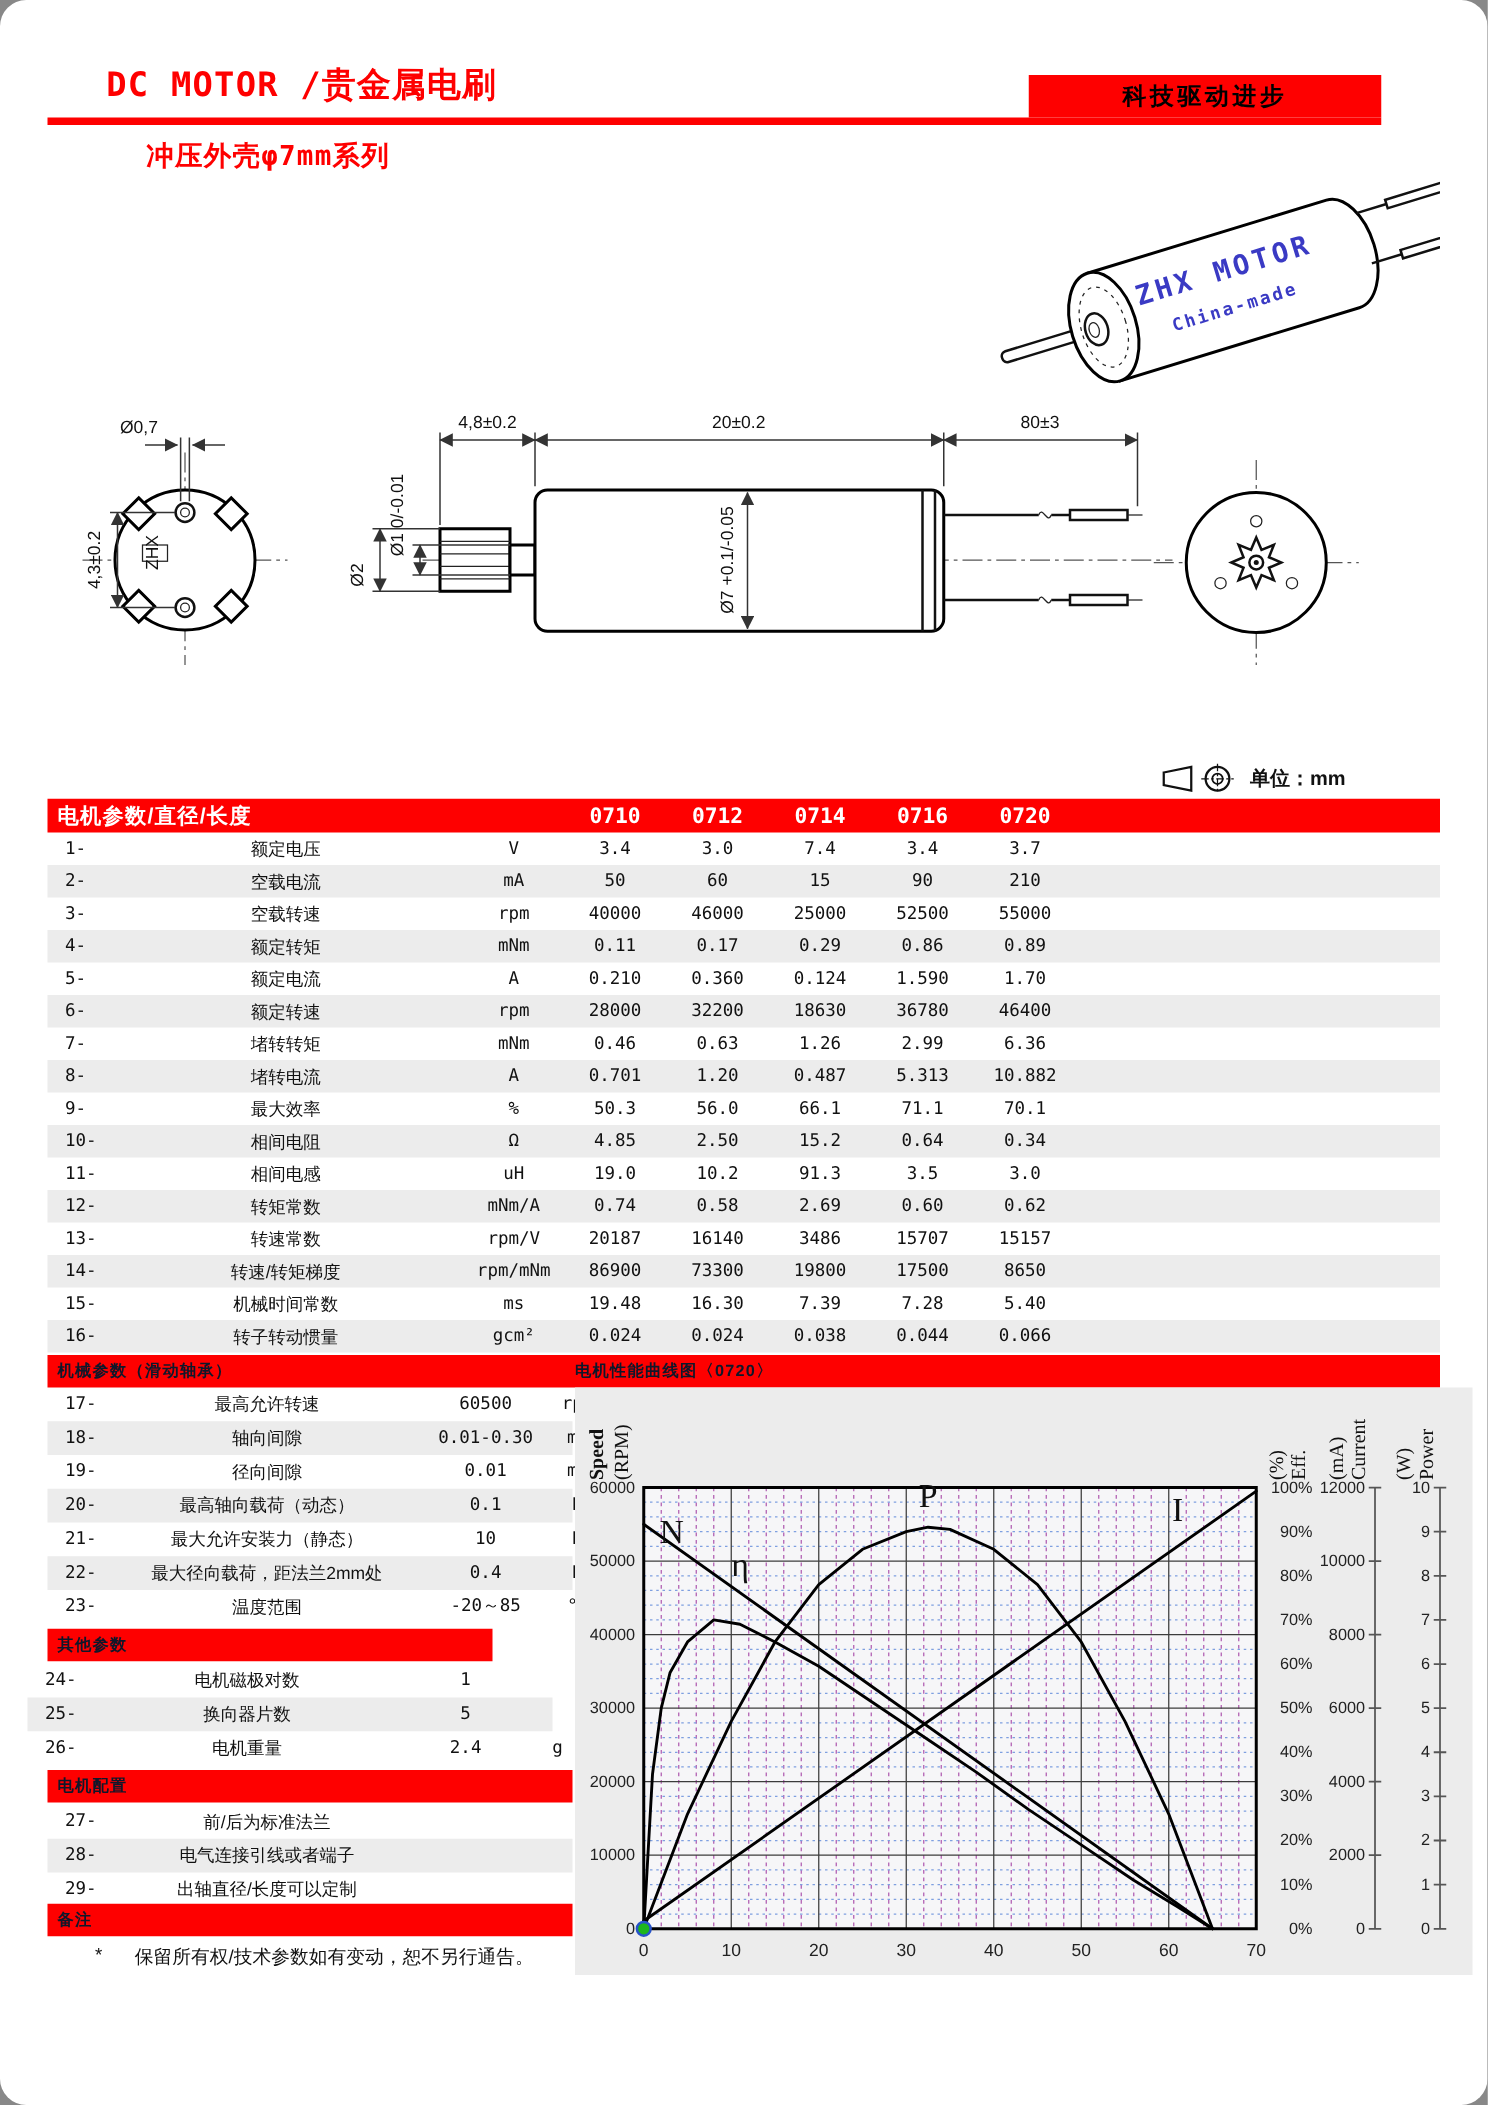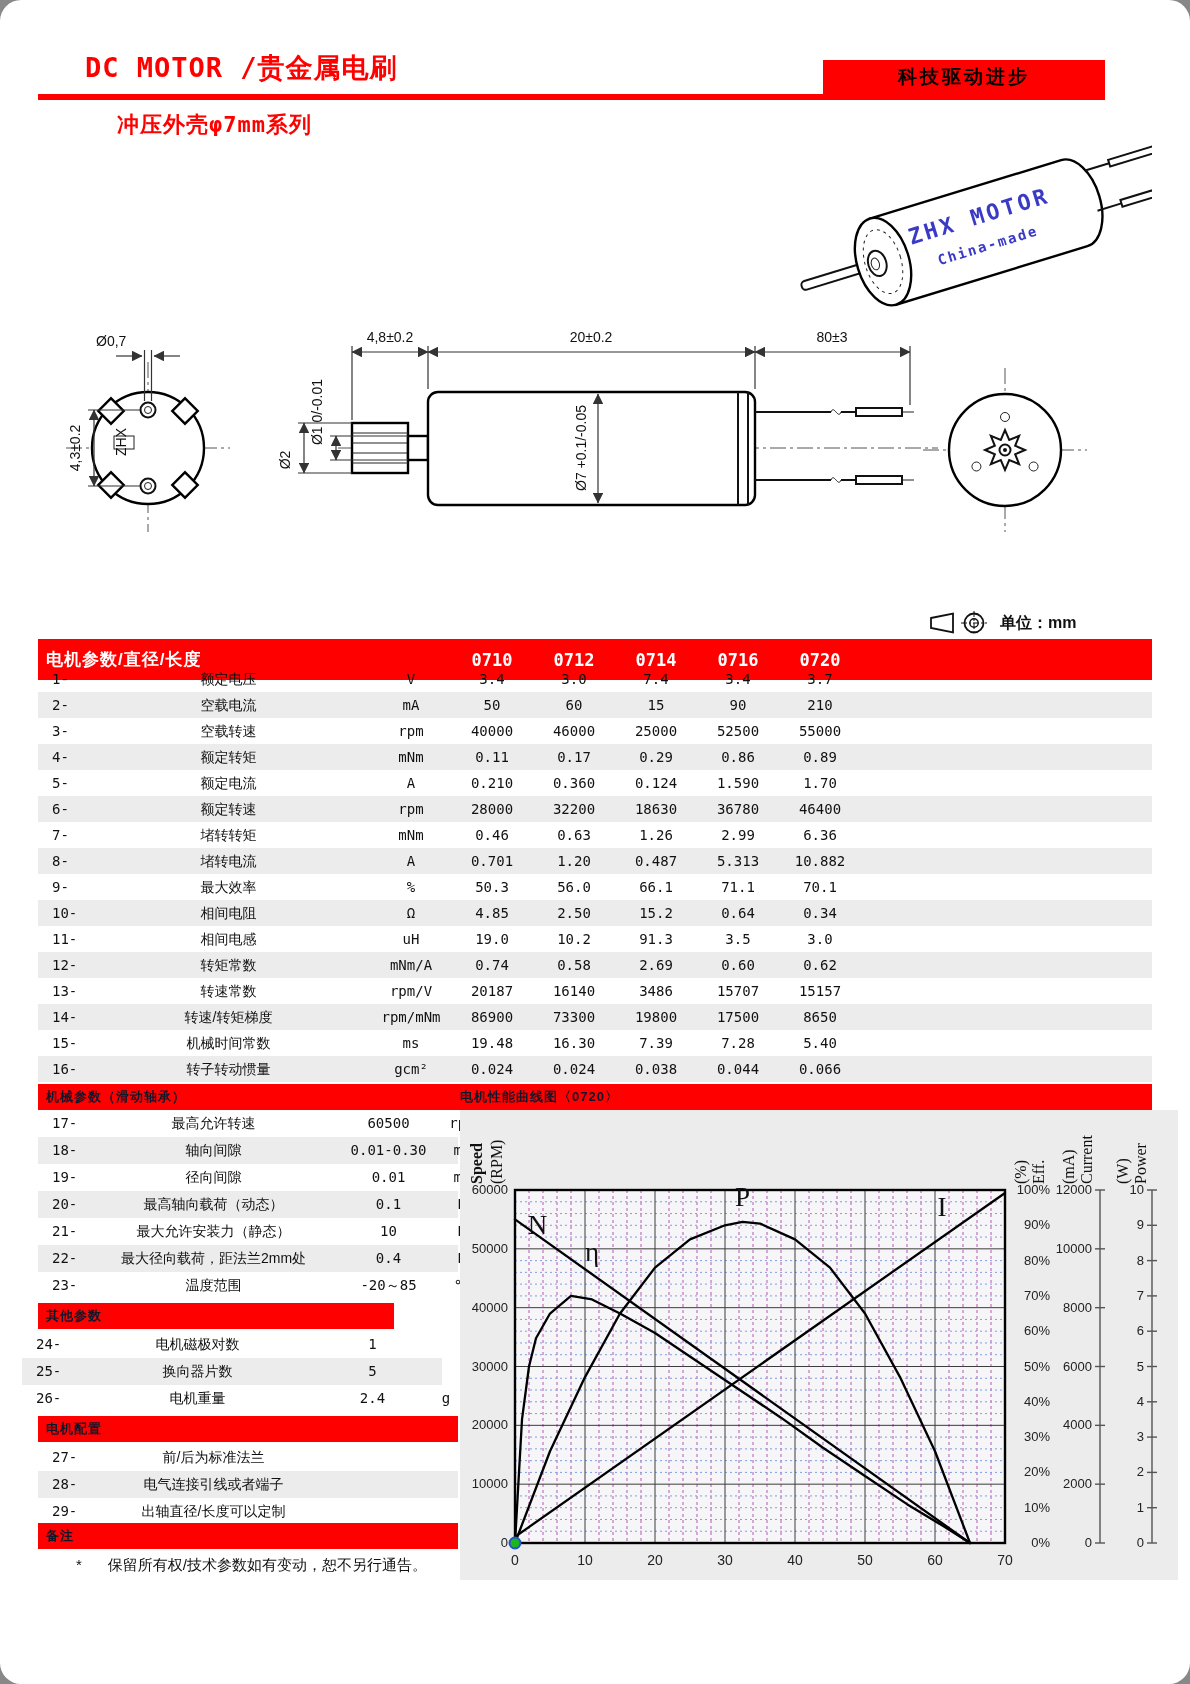--- a/index.html
+++ b/index.html
@@ -19,21 +19,21 @@
   .thin{stroke:#222;stroke-width:1;fill:none}
   .med{stroke:#111;stroke-width:2;fill:none}
   .thk{stroke:#000;stroke-width:2.4;fill:#fff}
   .cl{stroke:#555;stroke-width:1;stroke-dasharray:16 4 3 4;fill:none}
   .dim{stroke:#333;stroke-width:1.2;fill:none}
   .dtxt{font-size:14px;fill:#111;font-family:"Liberation Sans",sans-serif;}
   
   .units-row{position:absolute;left:928px;top:610px;display:flex;align-items:center;gap:6px;
              font-size:16px;font-weight:bold;}
   
-  .tbl-bar{position:absolute;left:38px;top:639px;width:1114px;height:41px;background:#fe0000;
+  .tbl-bar{position:absolute;left:38px;top:639px;width:1114px;height:27px;background:#fe0000;
            display:grid;grid-template-columns:48px 285px 80px 82px 82px 82px 82px 82px 1fr;
            align-items:center;color:#fff;font-weight:bold;}
   .tbl-bar .t-title{grid-column:1/4;padding-left:8px;font-size:17px;letter-spacing:1px;}
   .tbl-bar .t-model{text-align:center;font-size:17px;font-family:"DejaVu Sans Mono",monospace;}
   #main-rows{position:absolute;left:38px;top:666px;width:1114px;}
   .trow{display:grid;grid-template-columns:48px 285px 80px 82px 82px 82px 82px 82px 1fr;
         height:26px;line-height:26px;font-size:14px;}
   .trow.alt{background:#ececec;}
   .c-no{padding-left:14px;font-family:"DejaVu Sans Mono",monospace;}
   .c-name{text-align:center;}

